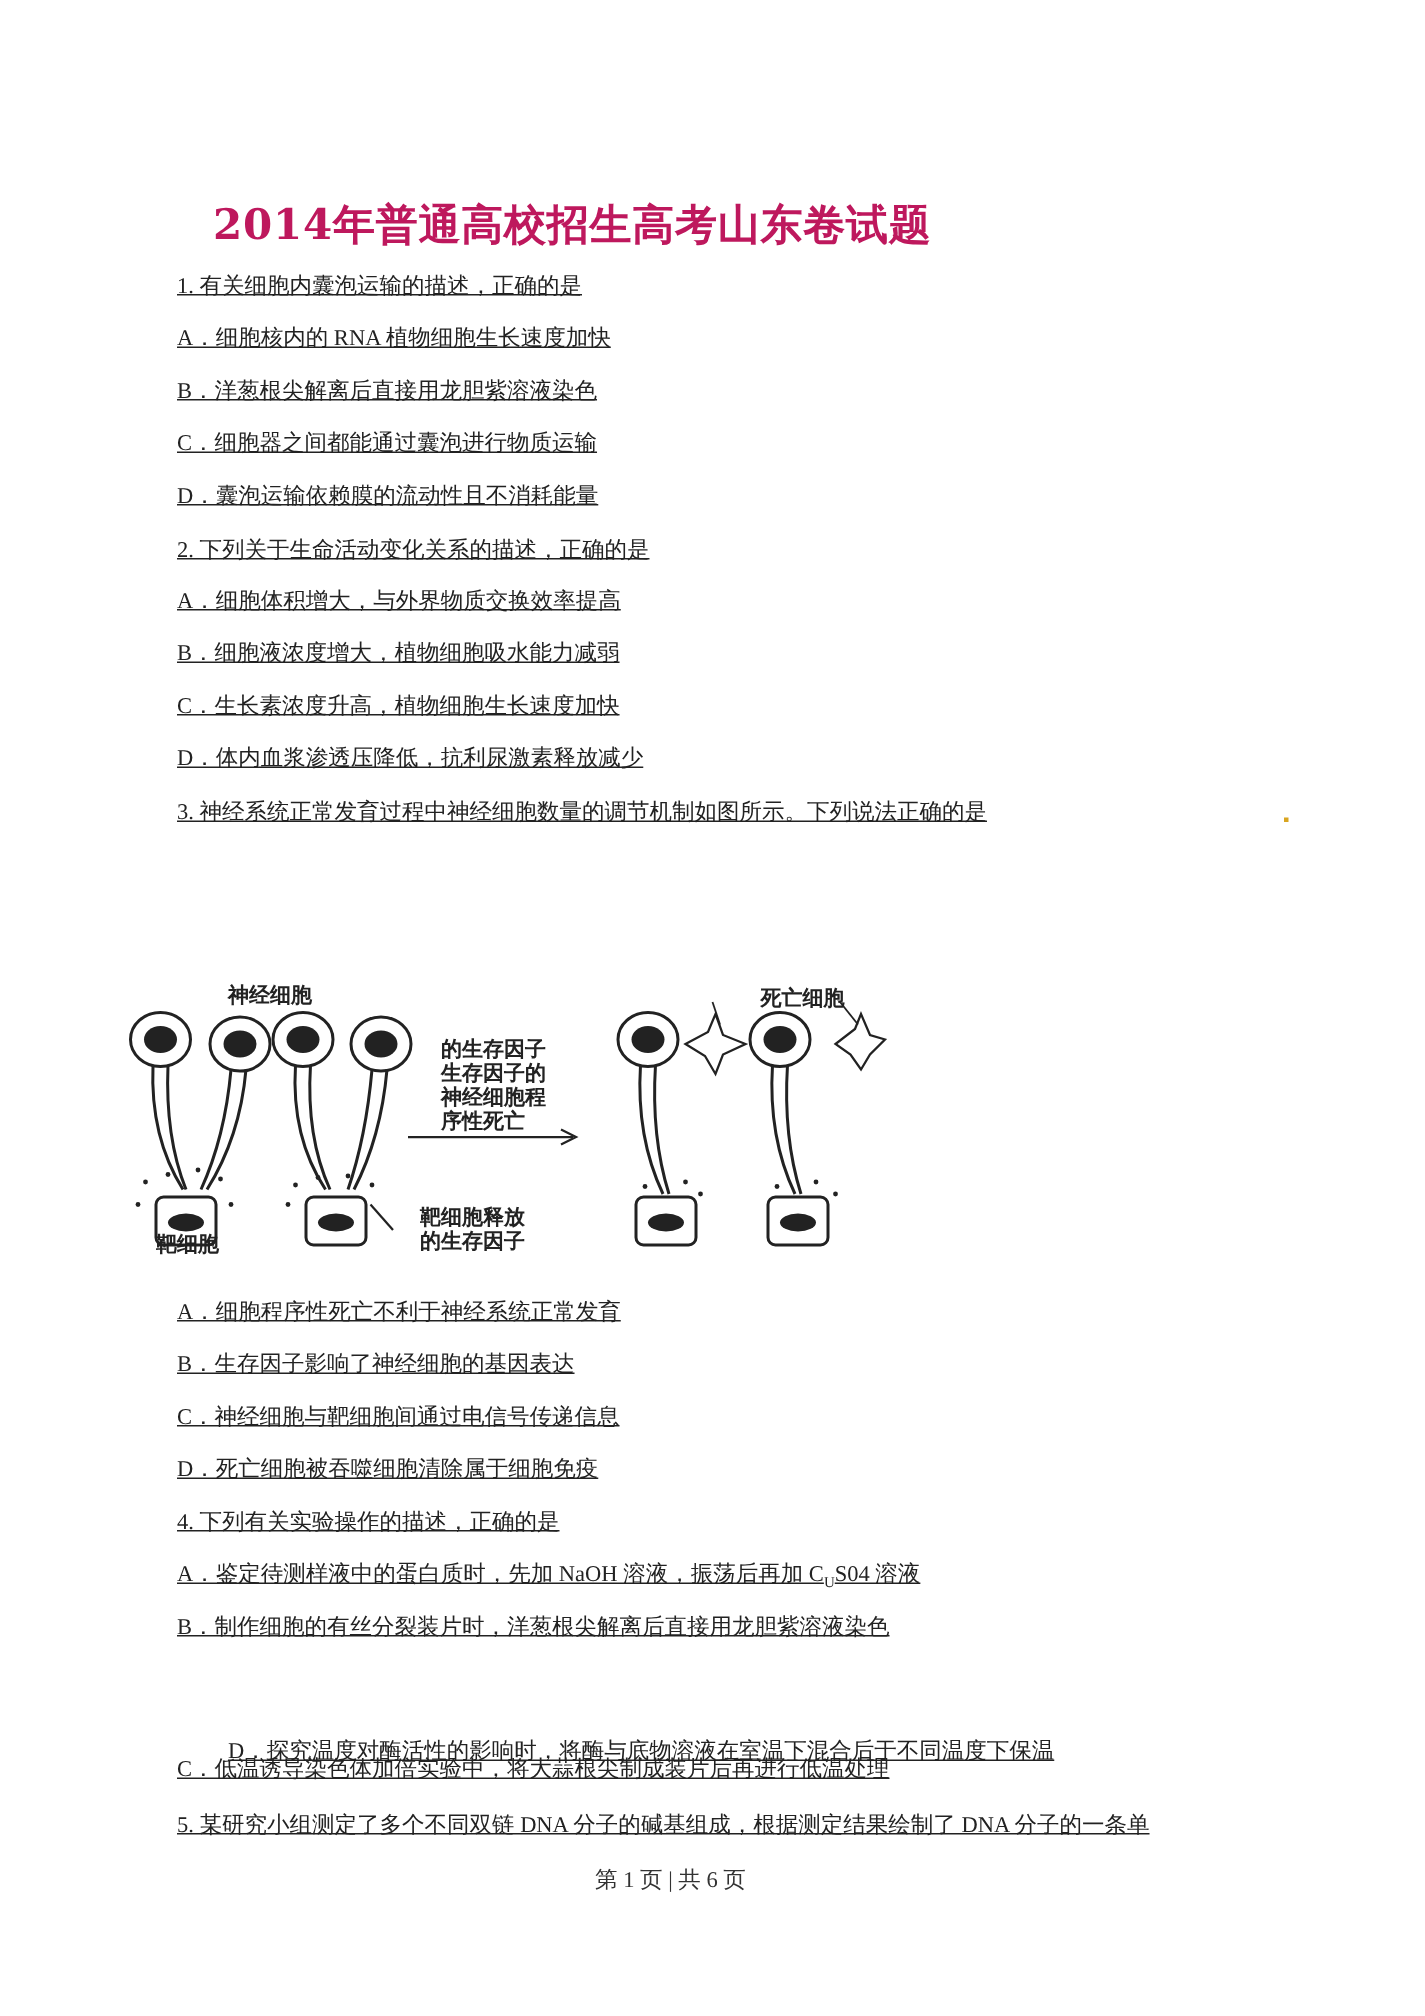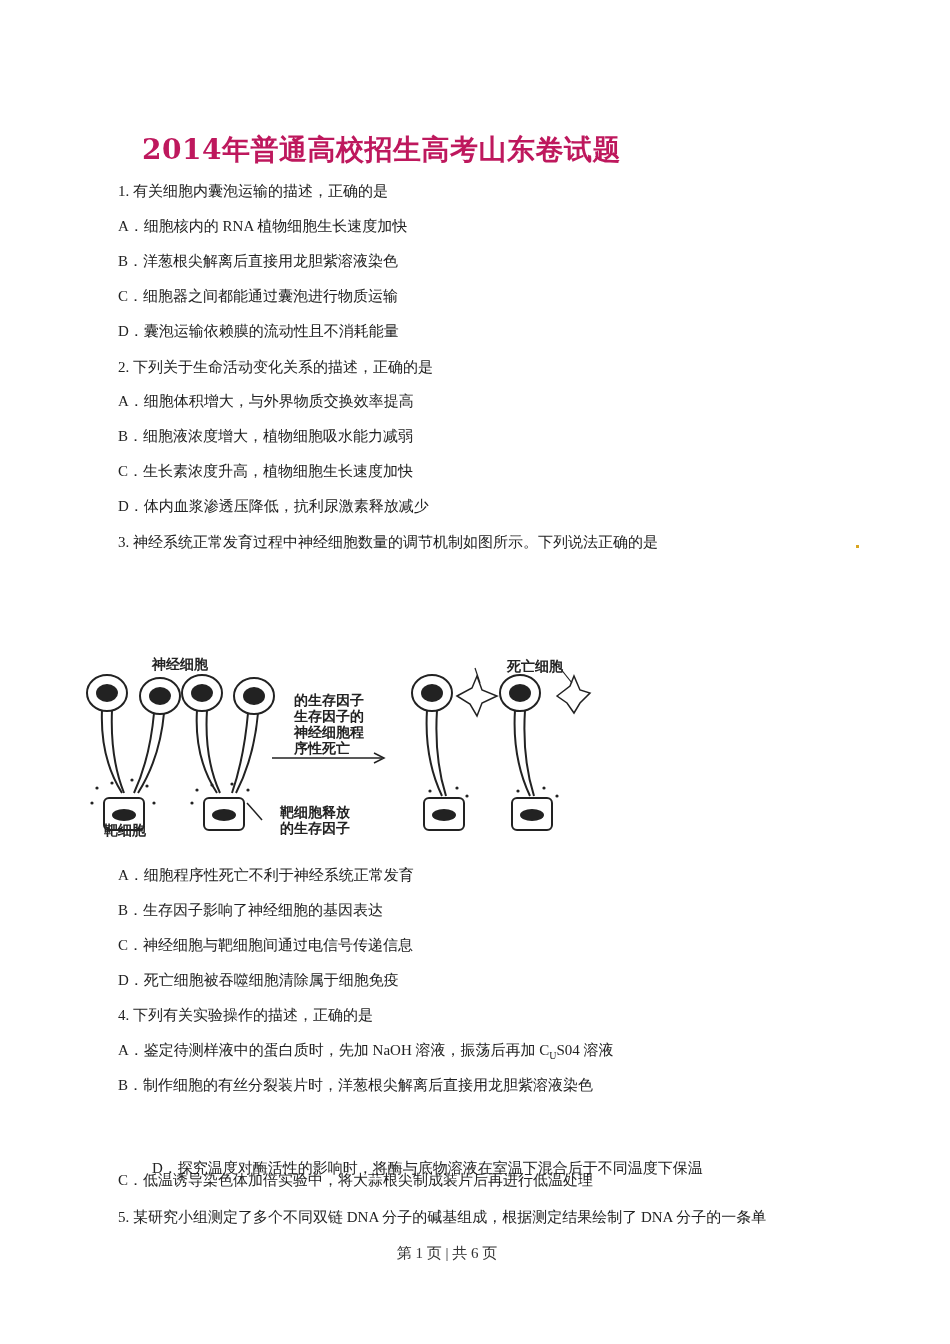--- a/index.html
+++ b/index.html
@@ -1,20 +1,20 @@
 <!DOCTYPE html>
 <html><head>
 <meta charset="utf-8">
 <style>
   html, body { margin: 0; padding: 0; background: #ffffff; }
   body { width: 950px; height: 1344px; position: relative; overflow: hidden;
          font-family: "Liberation Serif", "DejaVu Serif", serif; color: #1a1a1a; }
   .title { position: absolute; left: 142px; top: 114px; font-size: 28px; font-weight: bold;
            letter-spacing: 0.5px; color: #be185d; font-family: "DejaVu Serif", serif; margin-top: 17px; }
-  .line { position: absolute; left: 118px; font-size: 15px; line-height: 20px; white-space: nowrap; color: #222; }
+  .line { position: absolute; left: 118px; font-size: 15px; line-height: 20px; white-space: nowrap; color: #222; text-decoration: underline; }
   .line.q { left: 118px; }
   .line.indent { left: 152px; }
   .diagram { position: absolute; left: 82px; top: 648px; width: 520px; height: 190px; }
   .diagram svg { width: 100%; height: 100%; }
   .dlabel { position: absolute; font-size: 14px; font-weight: bold; color: #222;
             font-family: "DejaVu Sans", sans-serif; line-height: 17px; text-align: right; }
   .footer { position: absolute; left: 0; width: 894px; top: 1244px; text-align: center;
             font-size: 15px; color: #333; }
   .dot { position: absolute; width: 3px; height: 3px; background: #d9a520; }
   sub { font-size: 10px; }

